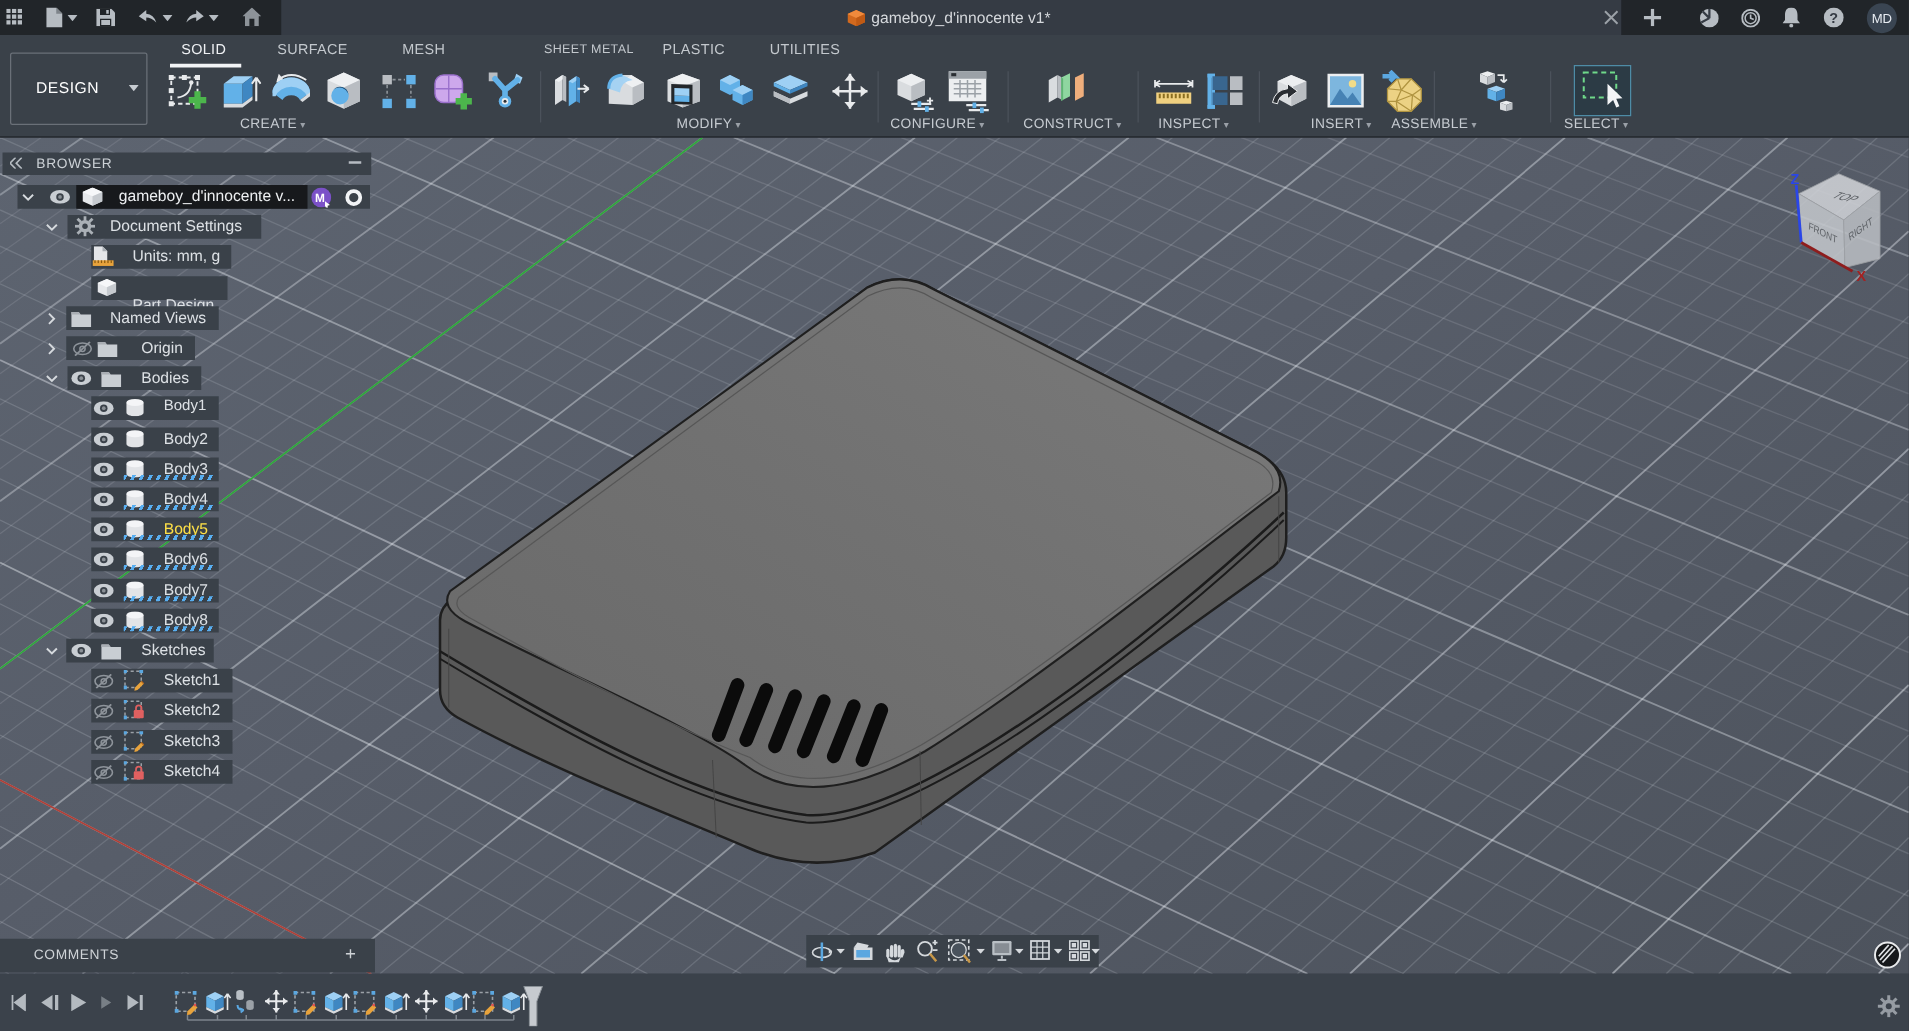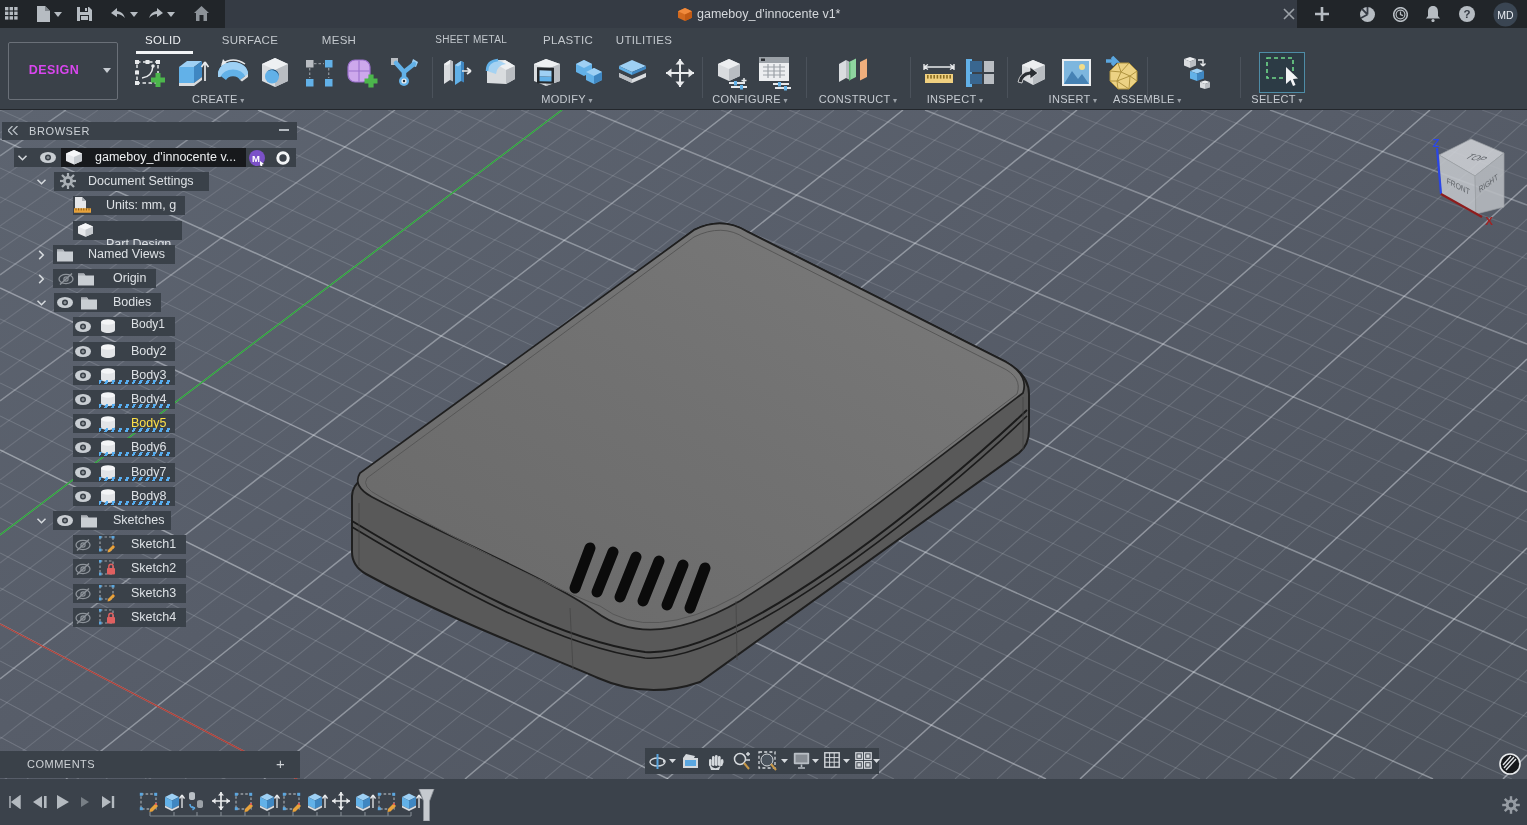--- a/index.html
+++ b/index.html
@@ -229,29 +229,29 @@
     <circle cx="8" cy="8" r="8" fill="#b6bcc2"></circle>
     <text x="8" y="12" text-anchor="middle" font-size="11.5" font-weight="bold" fill="#353b44" font-family="Liberation Sans,sans-serif">?</text>
   </svg>
 <svg class="abs" style="left:1493px;top:2px" width="25" height="25" viewBox="0 0 25 25">
     <circle cx="12.5" cy="12.5" r="12" fill="#3a4552"></circle>
     <text x="12.5" y="16.6" text-anchor="middle" font-size="10.5" fill="#e8ecf2" font-family="Liberation Sans,sans-serif">MD</text>
   </svg>
 <div class="abs" style="left:0;top:28px;width:1527px;height:82px;background:#3a4149"></div>
 <div class="abs" style="left:0;top:109px;width:1527px;height:1px;background:#23272c"></div>
 <div class="abs" style="left:8px;top:42px;width:108px;height:56px;border:1px solid #6a7078;border-radius:2px;"></div>
-<div class="abs" style="left:8px;top:63px;width:92px;text-align:center;font-size:12.5px;font-weight:bold;color:#d946ef;letter-spacing:0.4px">DESIGN</div>
+<div class="abs" style="left:8px;top:63px;width:92px;text-align:center;font-size:12.5px;font-weight:normal;color:#ffffff;letter-spacing:0.4px">DESIGN</div>
 <svg class="abs" style="left:103px;top:68px" width="8" height="5" viewBox="0 0 8 5">
     <path d="M0,0 h8 l-4,5 z" fill="#c6cbd1"></path>
   </svg>
 <div class="abs" style="left:93px;top:34px;width:140px;text-align:center;font-size:11.5px;color:#eef0f3;letter-spacing:0.3px">SOLID</div>
 <div class="abs" style="left:180px;top:34px;width:140px;text-align:center;font-size:11.5px;color:#c3c8cd;letter-spacing:0.3px">SURFACE</div>
 <div class="abs" style="left:269px;top:34px;width:140px;text-align:center;font-size:11.5px;color:#c3c8cd;letter-spacing:0.3px">MESH</div>
 <div class="abs" style="left:367px;top:34px;width:140px;text-align:right;font-size:10px;color:#c3c8cd;letter-spacing:0.3px">SHEET METAL</div>
-<div class="abs" style="left:488px;top:34px;width:160px;text-align:center;font-size:11.5px;color:#c3c8cd;letter-spacing:0.3px">PLASTIC</div>
+<div class="abs" style="left:475px;top:34px;width:160px;text-align:center;font-size:11.5px;color:#c3c8cd;letter-spacing:0.3px">PLASTIC</div>
 <div class="abs" style="left:574px;top:34px;width:140px;text-align:center;font-size:11.5px;color:#c3c8cd;letter-spacing:0.3px">UTILITIES</div>
 <div class="abs" style="left:136px;top:51px;width:57px;height:3px;background:#f2f4f6"></div>
 <div class="abs" style="left:432px;top:57px;width:1px;height:41px;background:#4b525b"></div>
 <div class="abs" style="left:702px;top:57px;width:1px;height:41px;background:#4b525b"></div>
 <div class="abs" style="left:806px;top:57px;width:1px;height:41px;background:#4b525b"></div>
 <div class="abs" style="left:910px;top:57px;width:1px;height:41px;background:#4b525b"></div>
 <div class="abs" style="left:1007px;top:57px;width:1px;height:41px;background:#4b525b"></div>
 <div class="abs" style="left:1147px;top:57px;width:1px;height:41px;background:#4b525b"></div>
 <div class="abs" style="left:1240px;top:57px;width:1px;height:41px;background:#4b525b"></div>
 <div class="abs" style="left:1259px;top:52px;width:44px;height:39px;background:#2c3b45;border:1px solid #4e8ca6"></div>

